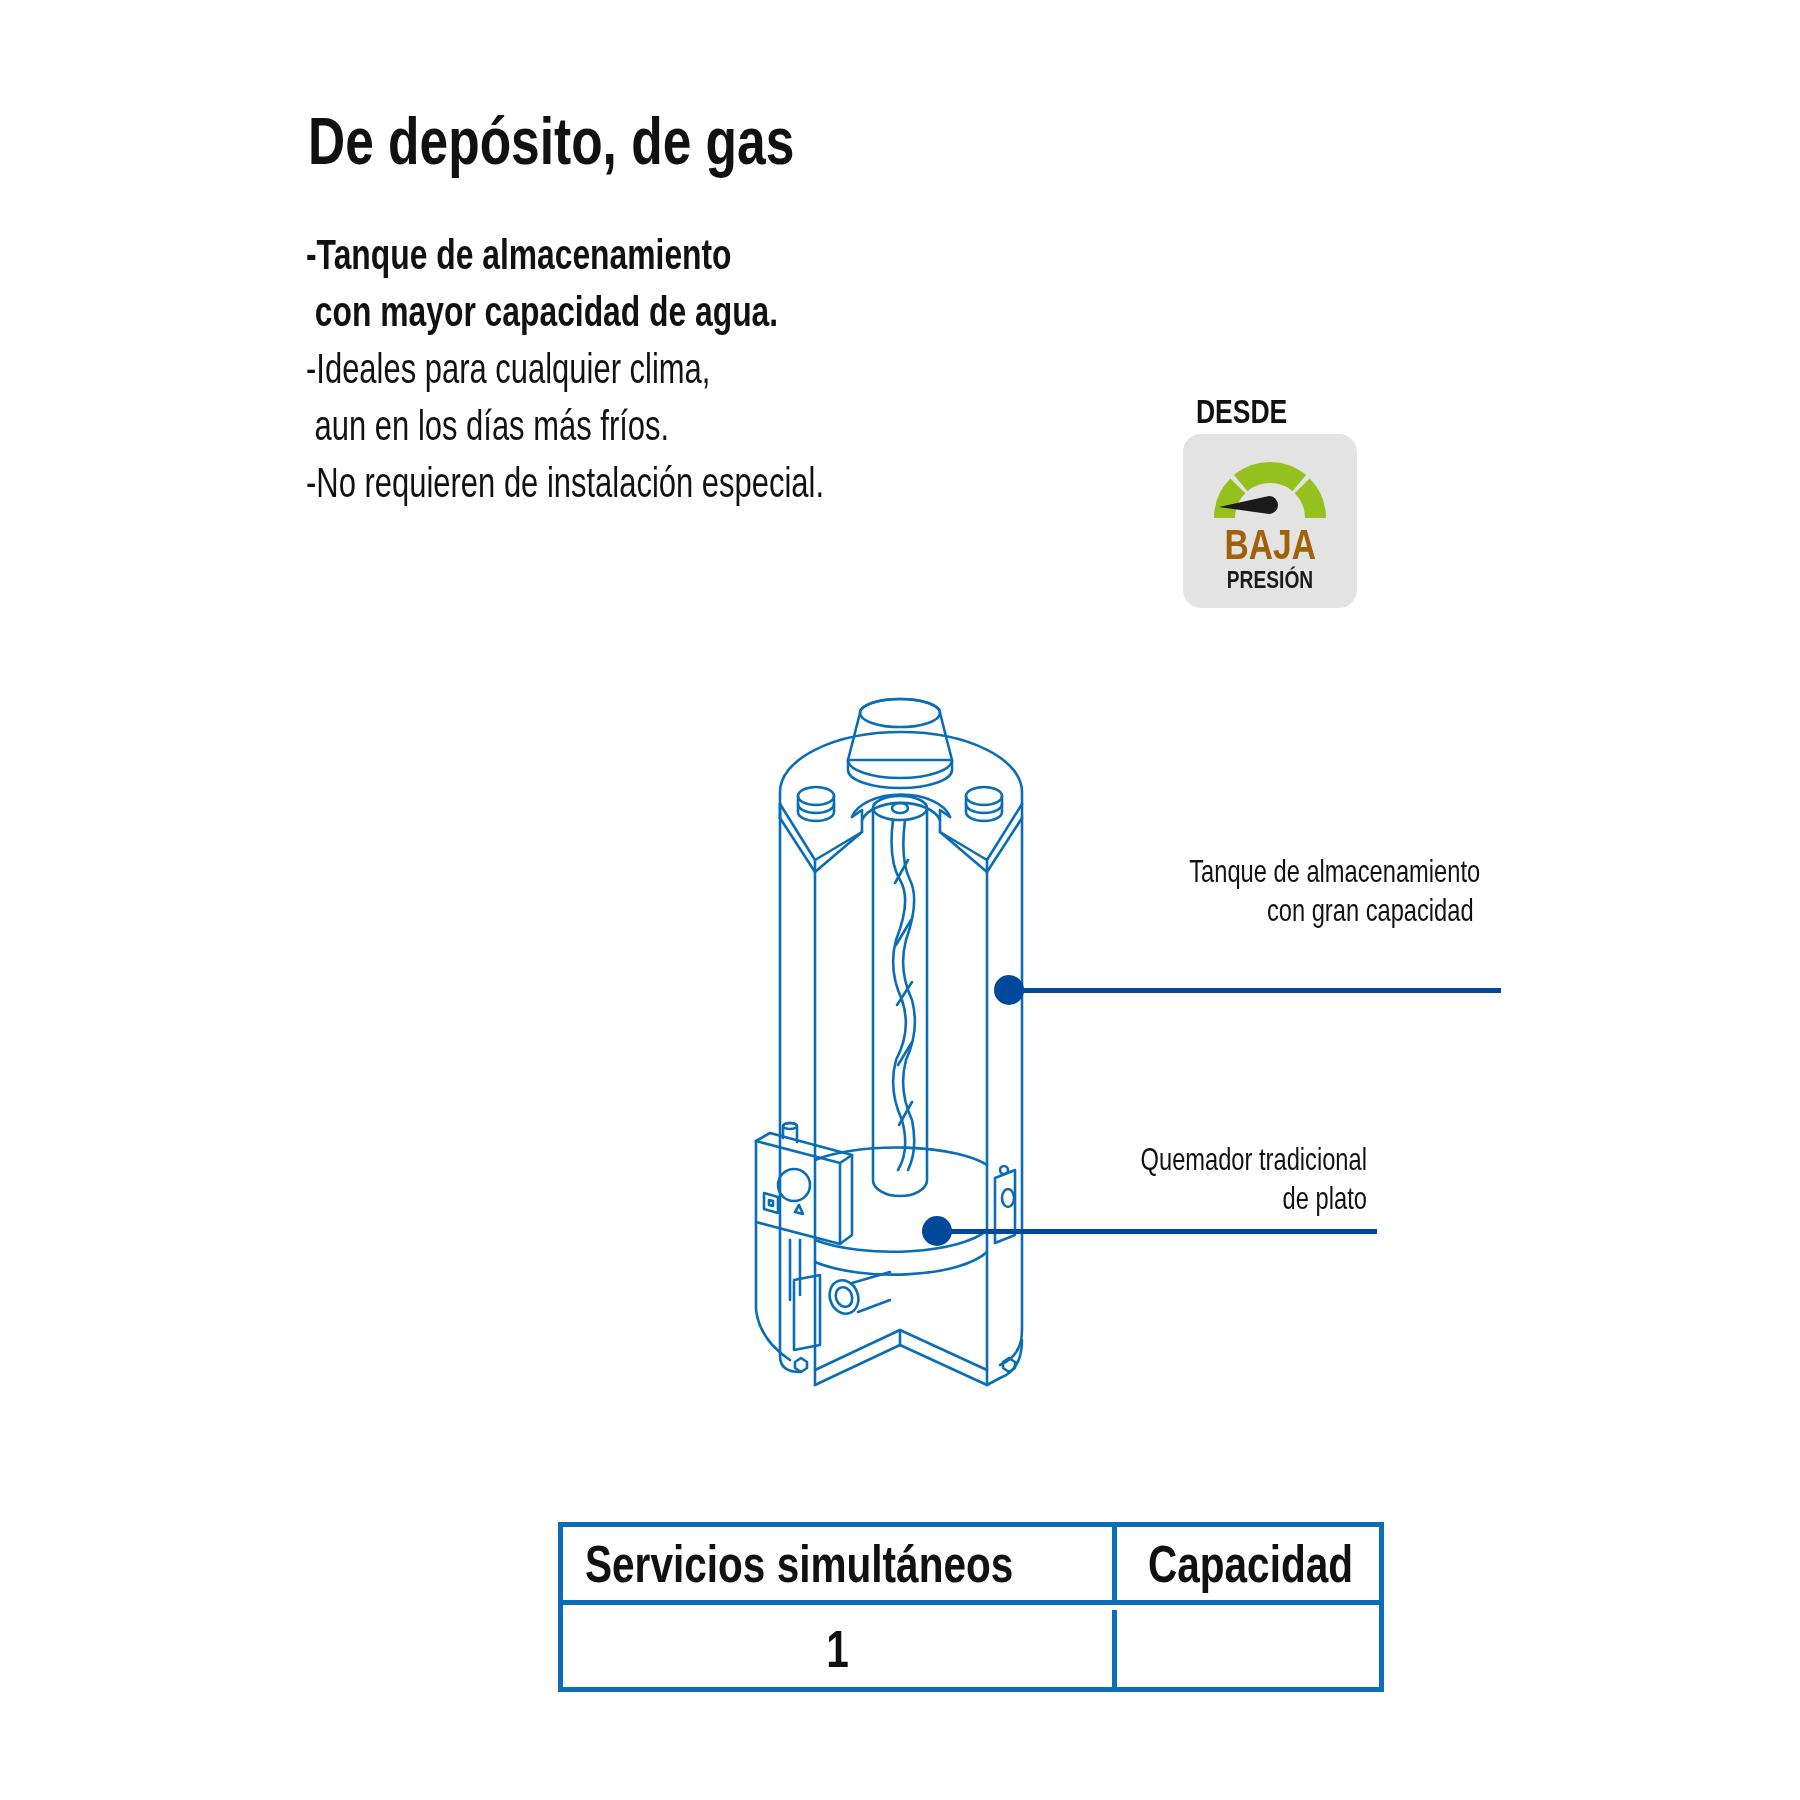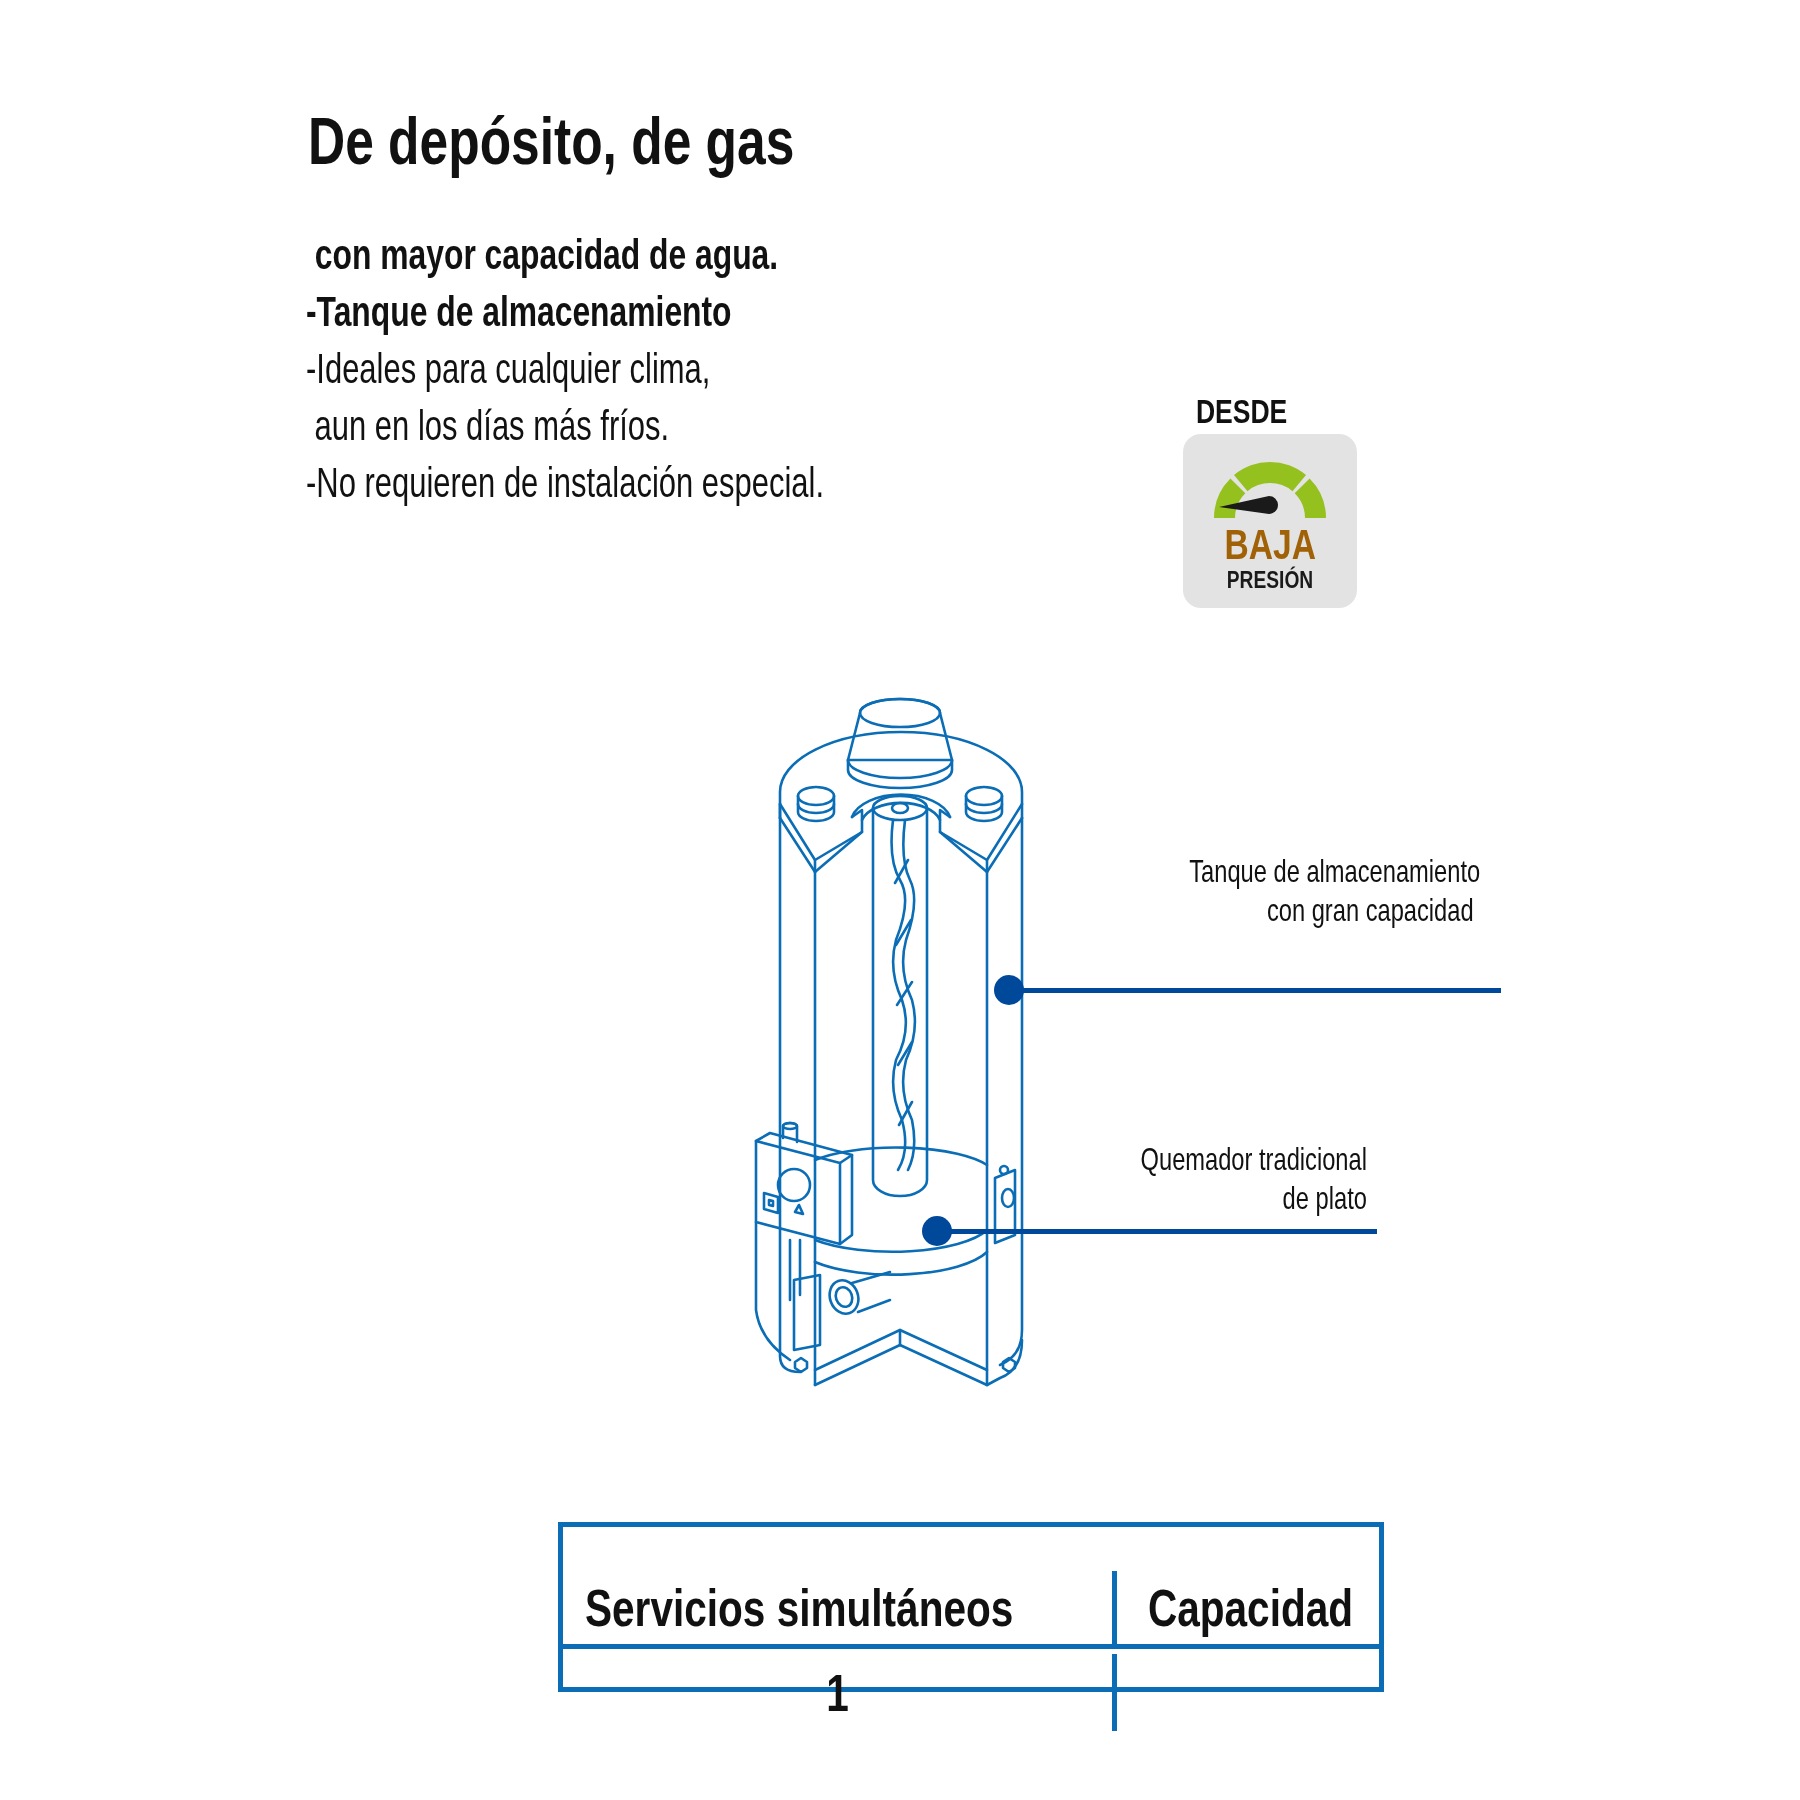--- a/index.html
+++ b/index.html
@@ -47,21 +47,21 @@
       position: absolute; text-align: right; font-size: 32px; line-height: 39px;
     }
     .callout-text .cond-r { transform: scaleX(0.74); }
     .callout-line { position: absolute; height: 5px; background: #00489a; }
     .callout-dot { position: absolute; width: 30px; height: 30px; border-radius: 50%; background: #00489a; }
 
     #spec-table {
       position: absolute; left: 558px; top: 1522px; width: 826px; height: 170px;
       border: 5px solid #0a6db5;
     }
-    .spec-row { position: absolute; left: 0; width: 816px; margin-top: 44px; }
+    .spec-row { position: absolute; left: 0; width: 816px; }
     .spec-row.head { top: 0; height: 78px; border-bottom: 5px solid #0a6db5; }
     .spec-row.body { top: 83px; height: 77px; }
     .spec-cell {
       position: absolute; top: 0; height: 100%;
       font-size: 52px; font-weight: bold; line-height: 1;
       display: flex; align-items: center;
     }
     .spec-cell.c1 { left: 0; width: 554px; border-right: 5px solid #0a6db5; }
     .spec-cell.c2 { left: 559px; width: 257px; }
     .spec-row.head .spec-cell.c1 { padding-left: 22px; }
@@ -70,22 +70,22 @@
     .spec-cell .cond { transform: scaleX(0.78); transform-origin: 0 50%; }
     .spec-row.head .spec-cell.c2 .cond,
     .spec-row.body .spec-cell .cond { transform-origin: 50% 50%; }
   </style>
 </head>
 <body>
 
 <h1 id="title"><span class="cond">De depósito, de gas</span></h1>
 
 <div id="features">
+  <div class="feat-line bold"><span class="cond" style="white-space:pre">-Tanque de almacenamiento</span></div>
   <div class="feat-line bold"><span class="cond" style="white-space:pre"> con mayor capacidad de agua.</span></div>
-  <div class="feat-line bold"><span class="cond" style="white-space:pre">-Tanque de almacenamiento</span></div>
   <div class="feat-line"><span class="cond" style="white-space:pre">-Ideales para cualquier clima,</span></div>
   <div class="feat-line"><span class="cond" style="white-space:pre"> aun en los días más fríos.</span></div>
   <div class="feat-line"><span class="cond" style="white-space:pre">-No requieren de instalación especial.</span></div>
 </div>
 
 <div id="badge-label"><span class="cond">DESDE</span></div>
 <div id="badge">
   <svg width="174" height="174" viewBox="0 0 174 174">
 
     <g fill="#95c11f">

